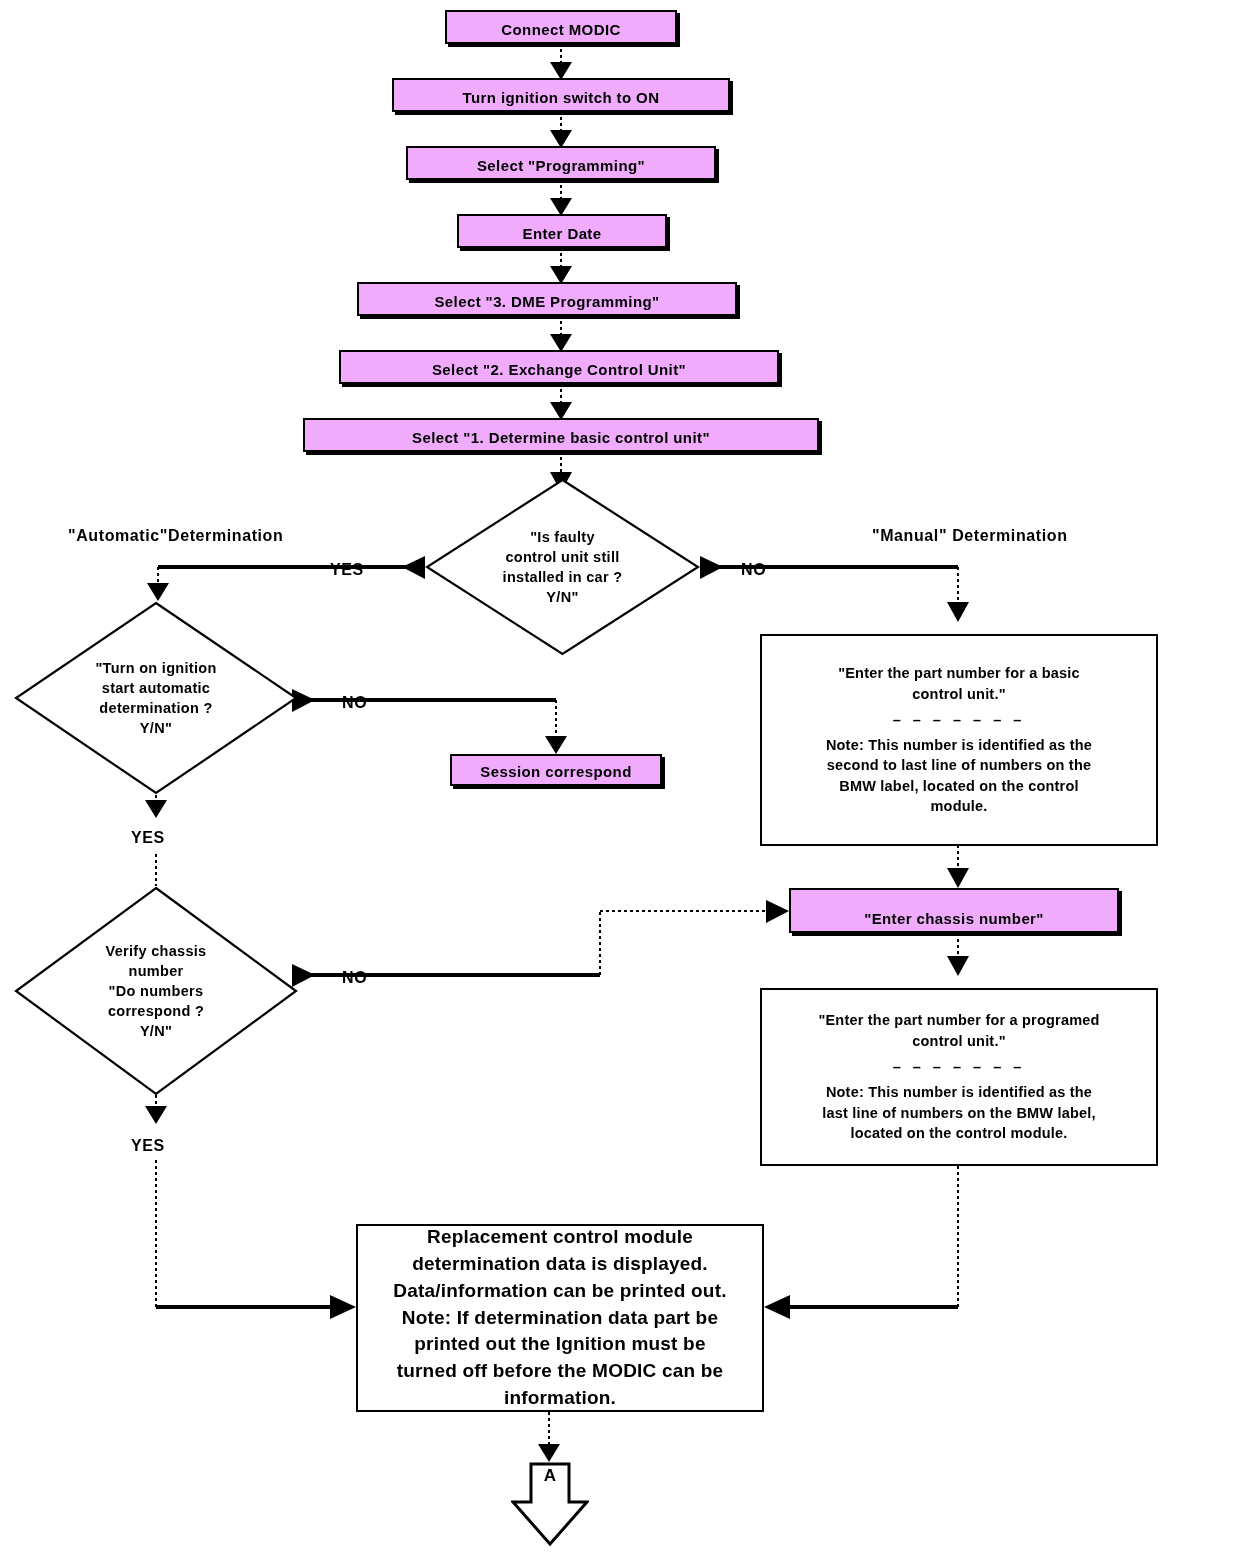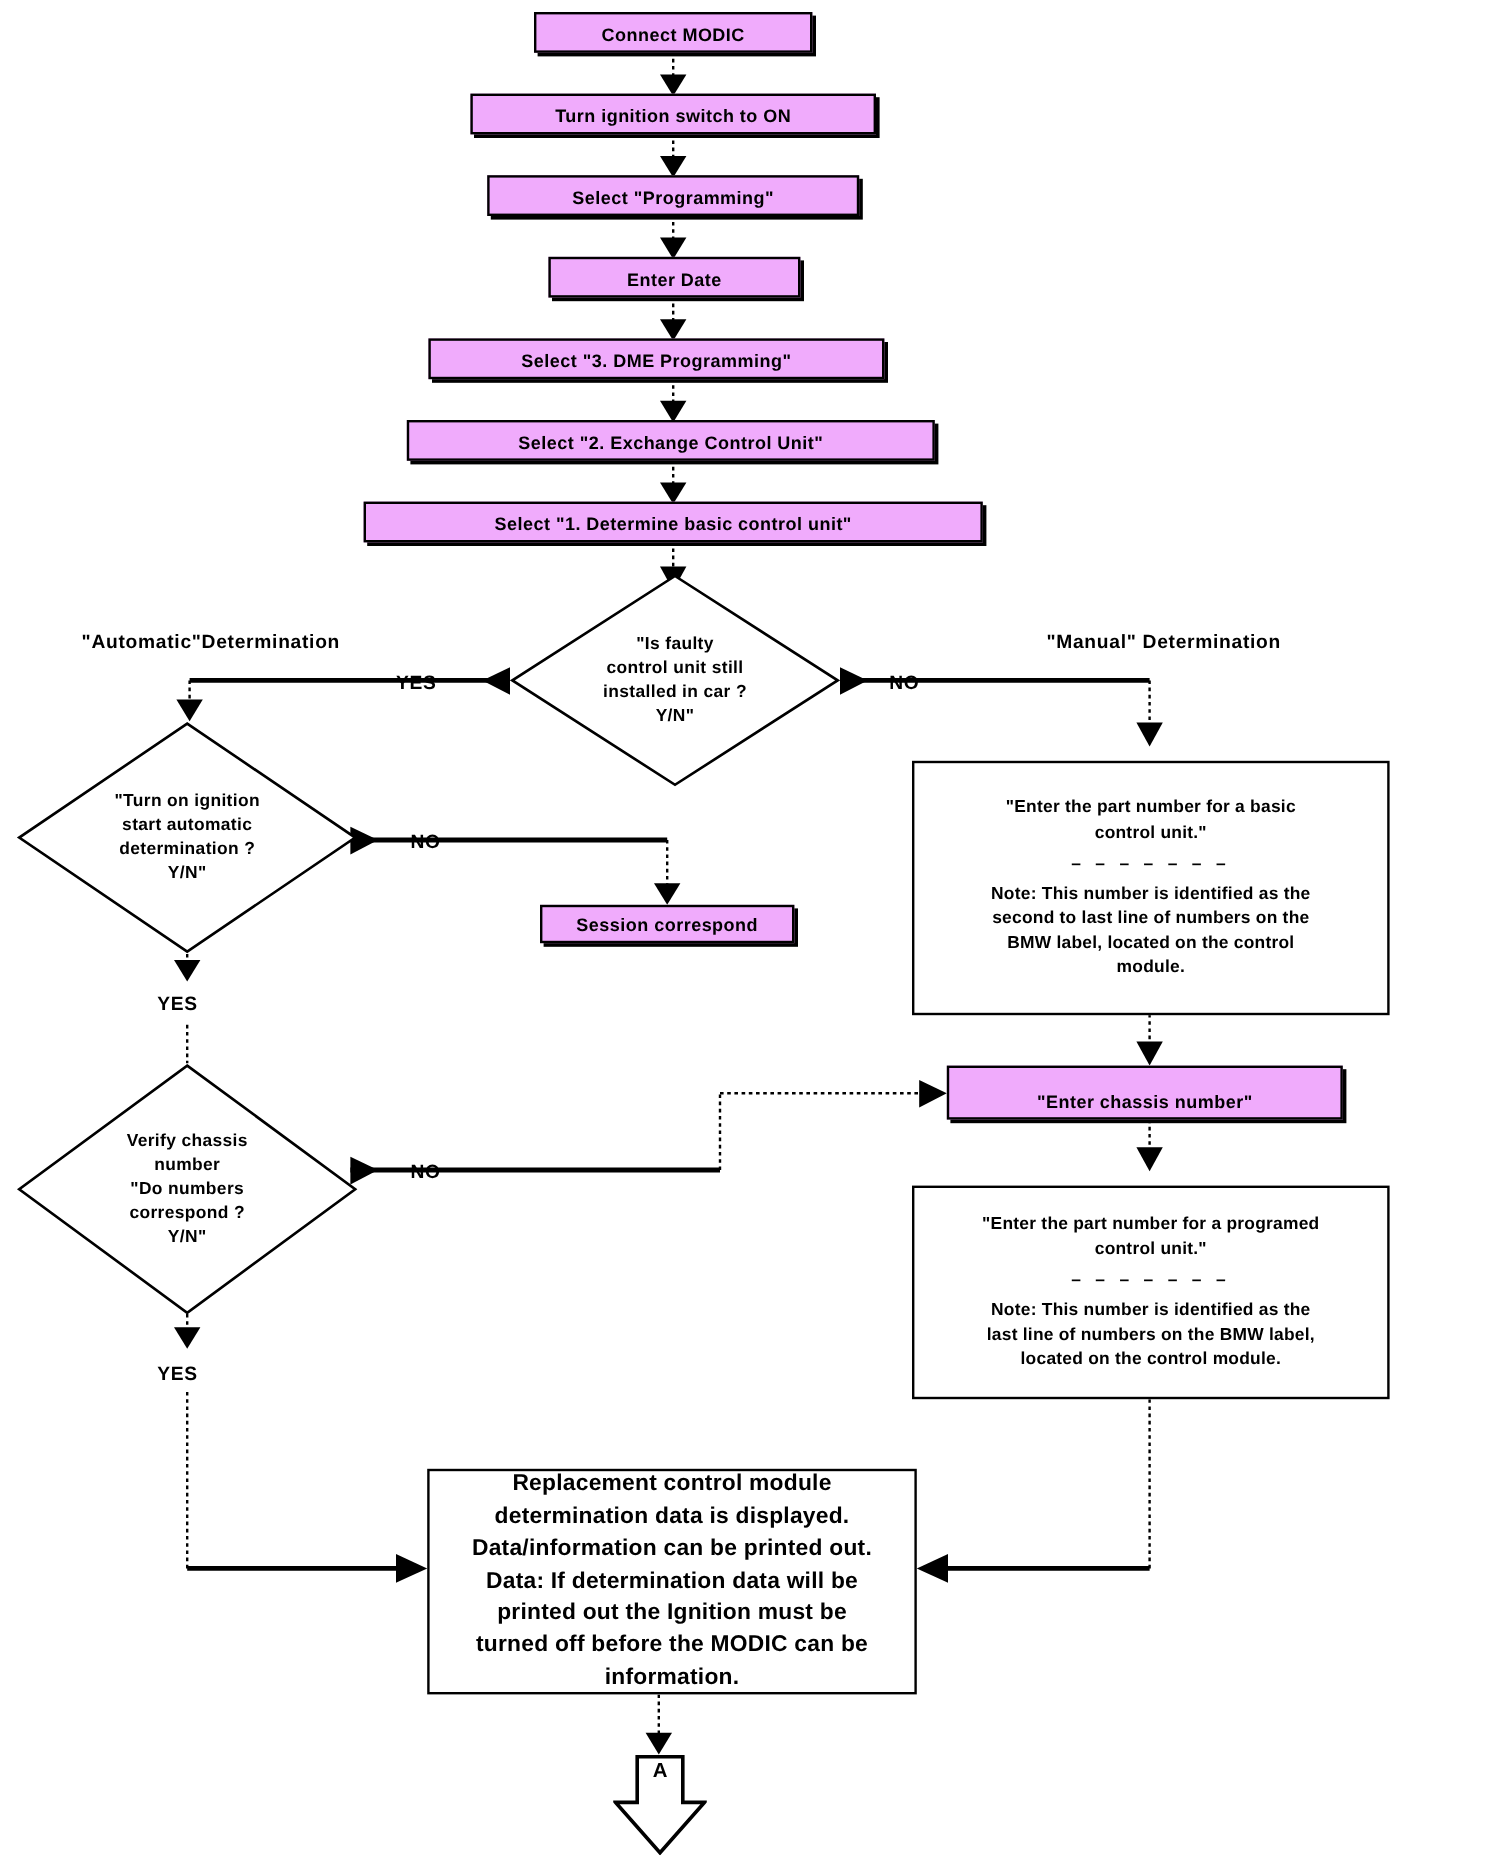--- a/index.html
+++ b/index.html
@@ -292,21 +292,21 @@
       <div>Note: This number is identified as the</div>
       <div>last line of numbers on the BMW label,</div>
       <div>located on the control module.</div>
     </div>
   </div>
 
   <div class="nbox shadow" style="left:356px;top:1208px;width:408px;height:188px;font-size:19px;margin-top:16px;">
     <div>Replacement control module</div>
     <div>determination data is displayed.</div>
     <div>Data/information can be printed out.</div>
-    <div>Data: If determination data will be</div>
+    <div>Note: If determination data part be</div>
     <div>printed out the Ignition must be</div>
     <div>turned off before the MODIC can be</div>
     <div>information.</div>
   </div>
 
   <div class="conn-a" style="left:511px;top:1462px;width:78px;height:84px;">
     <svg width="78" height="84" viewBox="0 0 78 84">
       <polygon points="20,2 58,2 58,40 76,40 39,82 2,40 20,40" fill="#fff" stroke="#000" stroke-width="3"></polygon>
     </svg>
     <div class="alabel">A</div>

